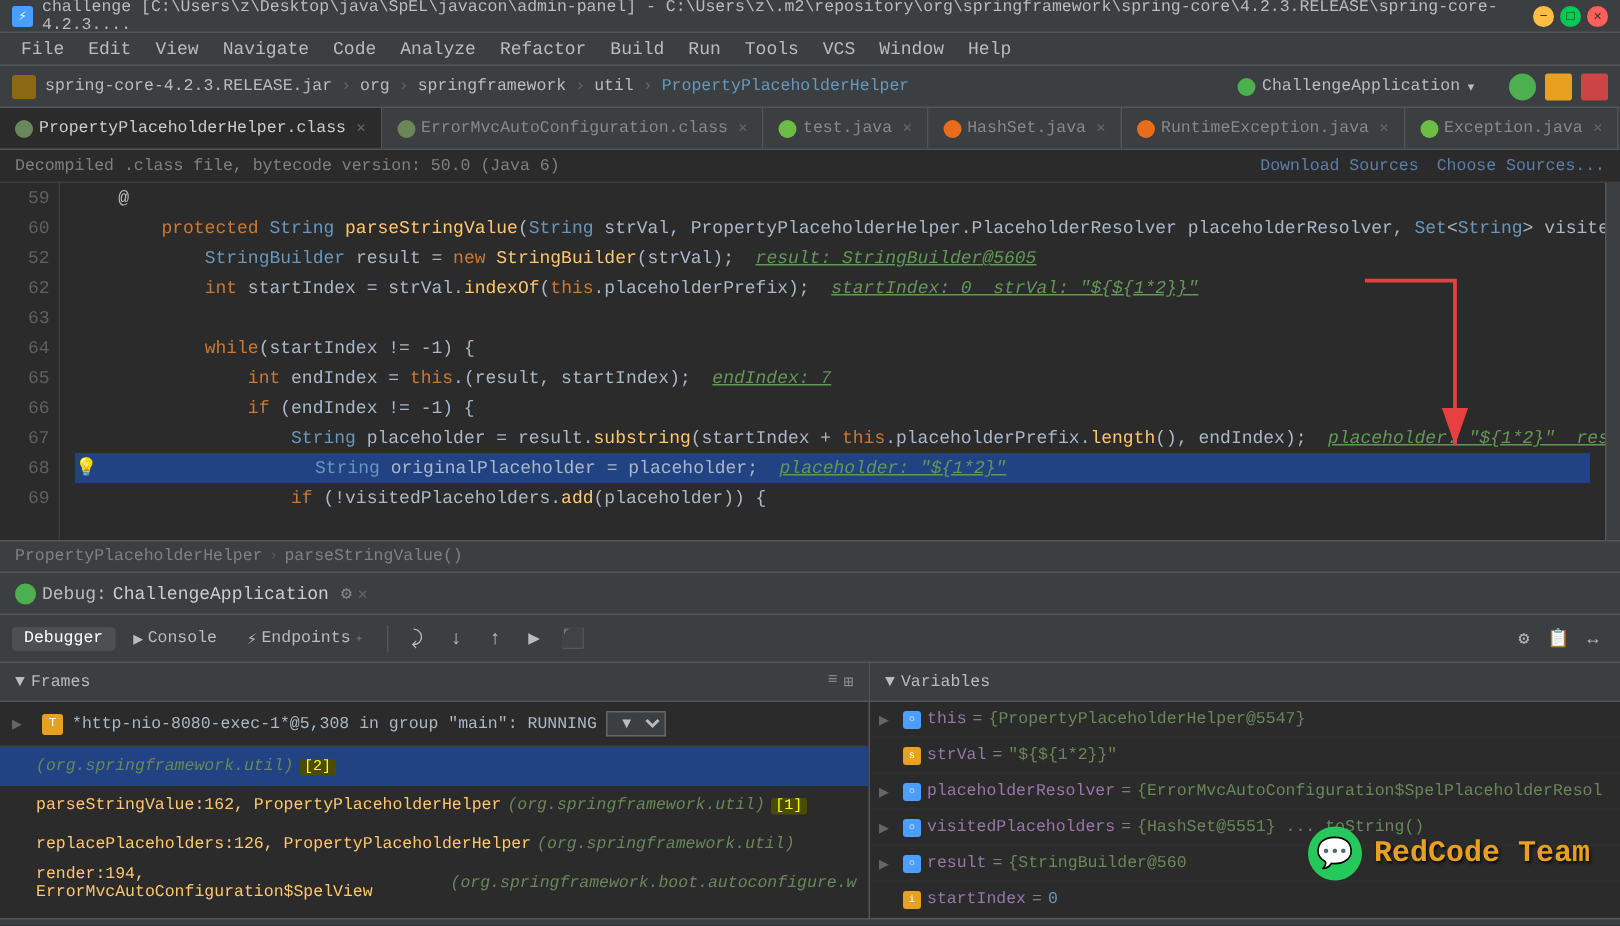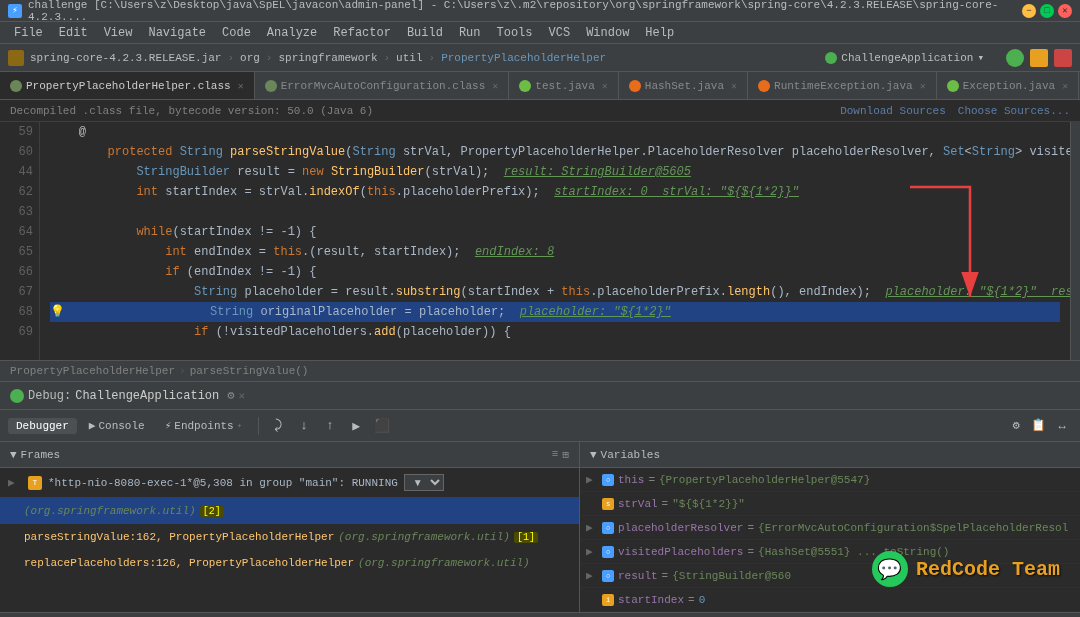--- a/index.html
+++ b/index.html
@@ -541,21 +541,21 @@
   <div class="links">
     <a>Download Sources</a>
     <a>Choose Sources...</a>
   </div>
 </div>
 
 <div id="editor-area">
   <div class="line-numbers">
     <div style="line-height:20px;">59</div>
     <div style="line-height:20px;">60</div>
-    <div style="line-height:20px;">44</div>
+    <div style="line-height:20px;">52</div>
     <div style="line-height:20px;">62</div>
     <div style="line-height:20px;">63</div>
     <div style="line-height:20px;">64</div>
     <div style="line-height:20px;">65</div>
     <div style="line-height:20px;">66</div>
     <div style="line-height:20px;">67</div>
     <div style="line-height:20px;margin-left:16px;">68</div>
     <div style="line-height:20px;">69</div>
   </div>
   <div class="code-content">
@@ -576,21 +576,21 @@
       <span style="color:#808080;">            </span><span class="kw">int </span><span style="color:#a9b7c6;">startIndex = strVal.</span><span class="fn">indexOf</span><span style="color:#a9b7c6;">(</span><span class="kw">this</span><span style="color:#a9b7c6;">.placeholderPrefix);  </span><span class="comment">startIndex: 0  strVal: "${${1*2}}"</span>
     </div>
 
     <div class="code-line"></div>
 
     <div class="code-line">
       <span style="color:#808080;">            </span><span class="kw">while</span><span style="color:#a9b7c6;">(startIndex != -1) {</span>
     </div>
 
     <div class="code-line">
-      <span style="color:#808080;">                </span><span class="kw">int </span><span style="color:#a9b7c6;">endIndex = </span><span class="kw">this</span><span style="color:#a9b7c6;">.</span><span style="color:#a9b7c6;">(result, startIndex);  </span><span class="comment">endIndex: 8</span>
+      <span style="color:#808080;">                </span><span class="kw">int </span><span style="color:#a9b7c6;">endIndex = </span><span class="kw">this</span><span style="color:#a9b7c6;">.</span><span style="color:#a9b7c6;">(result, startIndex);  </span><span class="comment">endIndex: 7</span>
     </div>
 
     <div class="code-line">
       <span style="color:#808080;">                </span><span class="kw">if </span><span style="color:#a9b7c6;">(endIndex != -1) {</span>
     </div>
 
     <div class="code-line">
       <span style="color:#808080;">                    </span><span class="type">String </span><span style="color:#a9b7c6;">placeholder = result.</span><span class="fn">substring</span><span style="color:#a9b7c6;">(startIndex + </span><span class="kw">this</span><span style="color:#a9b7c6;">.placeholderPrefix.</span><span class="fn">length</span><span style="color:#a9b7c6;">(), endIndex);  </span><span class="comment">placeholder: "${1*2}"  result</span>
     </div>
 
@@ -690,20 +690,24 @@
       </div>
       <div class="frame-row">
         <span class="frame-method">parseStringValue:162, PropertyPlaceholderHelper</span>
         <span class="frame-class">(org.springframework.util)</span>
         <span class="frame-num">[1]</span>
       </div>
       <div class="frame-row">
         <span class="frame-method">replacePlaceholders:126, PropertyPlaceholderHelper</span>
         <span class="frame-class">(org.springframework.util)</span>
       </div>
+      <div class="frame-row">
+        <span class="frame-method">render:194, ErrorMvcAutoConfiguration$SpelView</span>
+        <span class="frame-class">(org.springframework.boot.autoconfigure.w</span>
+      </div>
     </div>
 
     <div id="variables-panel">
       <div id="variables-header">
         <span>▼</span>
         <span style="margin-left:4px;">Variables</span>
       </div>
 
       <div class="var-row">
         <span class="expand-icon">▶</span>

